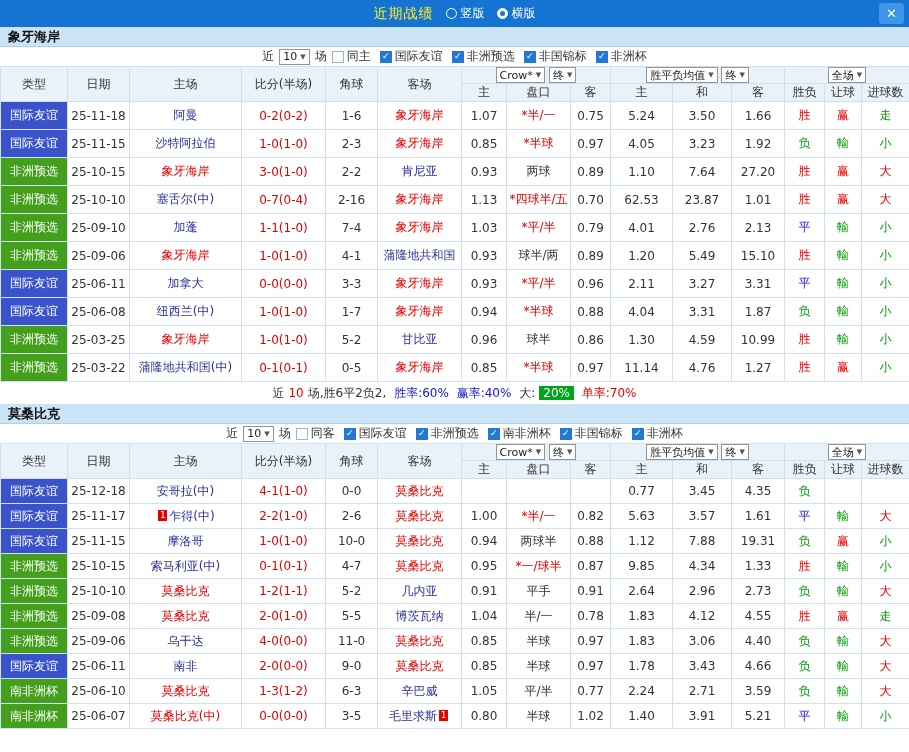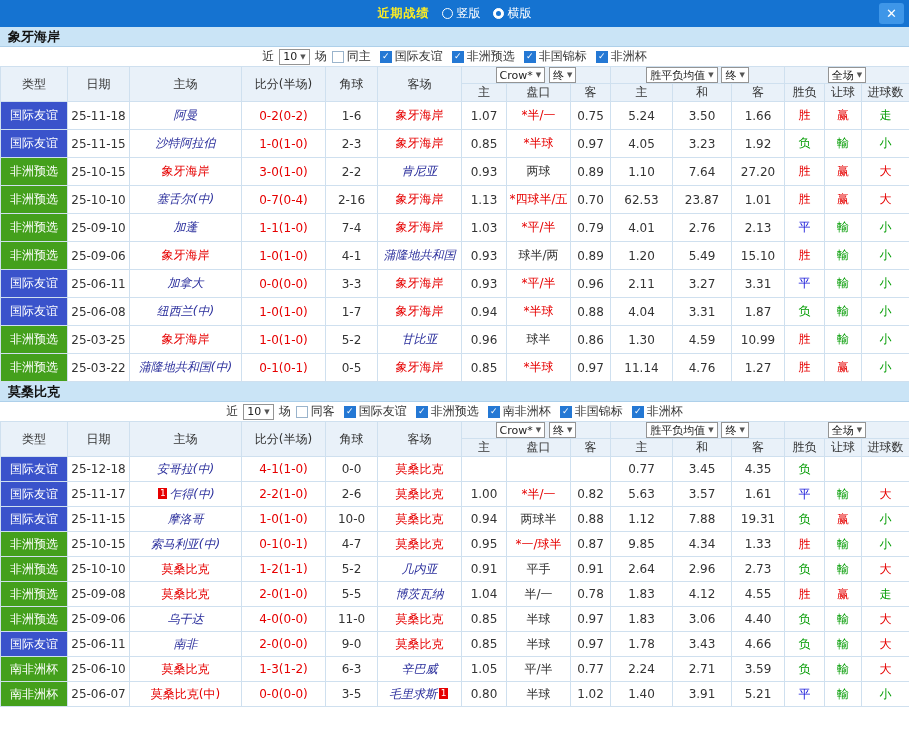--- a/index.html
+++ b/index.html
@@ -5,21 +5,21 @@
   * { box-sizing: border-box; }
   html,body { margin:0; padding:0; }
   body {
     width:909px; height:752px; overflow:hidden; background:#fff;
     font-family:"DejaVu Sans","Liberation Sans",sans-serif;
     font-size:12px; color:#333;
   }
   
   .topbar { position:relative; height:27px; background:var(--topbar-blue,#1573d1);
     display:flex; align-items:center; justify-content:center; gap:12px; color:#fff; }
-  .topbar .title { color:var(--title-yellow,#ffee22); font-weight:bold; font-size:12px; letter-spacing:1px; }
+  .topbar .title { color:var(--title-yellow,#ffee22); font-weight:normal; font-size:14px; letter-spacing:1px; }
   .radio-item { display:inline-flex; align-items:center; gap:4px; cursor:pointer; font-size:12px; }
   .radio { width:11px; height:11px; border:1px solid #fff; border-radius:50%; position:relative; background:transparent; display:inline-block; }
   .radio.on { background:#fff; }
   .radio.on::after { content:""; position:absolute; left:2px; top:2px; width:5px; height:5px; background:#1573d1; border-radius:50%; }
   .close-btn { position:absolute; right:5px; top:3px; width:25px; height:21px; background:#3e96e8;
     border-radius:3px; display:flex; align-items:center; justify-content:center; font-weight:bold; font-size:13px; cursor:pointer; }
   
   .team-bar { height:20px; line-height:20px; background:var(--section-bg,#cae4f6);
     border-bottom:1px solid #aed0ea; font-weight:bold; font-size:13px; color:#111; padding-left:8px; }
   .filter-row { height:19px; display:flex; align-items:center; justify-content:center; gap:5px; background:#fff; font-size:12px; }
@@ -35,21 +35,21 @@
   table { border-collapse:collapse; table-layout:fixed; width:909px; }
   th, td { border:1px solid #cfe0ef; text-align:center; padding:0; white-space:nowrap; overflow:hidden; }
   thead th { background:var(--header-bg,#e9f1f9); font-weight:normal; height:16px; font-size:12px; color:#333; }
   tbody td { background:#fff; font-size:12px; height:28px; }
   table.t2 tbody td { height:25px; }
   .type-blue  { background:var(--type-blue,#3a53cb); color:#fff; }
   .type-green { background:var(--type-green,#44a01c); color:#fff; }
   .c-red   { color:var(--red,#e60000); }
   .c-green { color:var(--green,#009b00); }
   .c-blue  { color:var(--blue,#1414d8); }
-  .c-team  { color:var(--team-navy,#2b2f9c);font-style:italic; }
+  .c-team  { color:var(--team-navy,#2b2f9c); }
   td[data-field="score"] { color:var(--red,#e60000); }
   td[data-field="home"], td[data-field="away"] { cursor:pointer; }
   .red-badge { display:inline-block; background:#e60000; color:#fff; font-size:9px; line-height:11px;
     min-width:9px; padding:0 1px; margin:0 2px; vertical-align:2px; }
   .summary { height:22px; line-height:22px; text-align:center; font-size:12px; background:#fff; }
   .summary span { margin:0 2px; }
   .chip-green { background:#00a51e; color:#fff; padding:0 4px; }
 </style>
 </head>
 <body>
@@ -332,20 +332,27 @@
     <td data-field="asia_away">0.97</td>
     <td data-field="eu_home">11.14</td>
     <td data-field="eu_draw">4.76</td>
     <td data-field="eu_away">1.27</td>
     <td data-field="wdl" class="c-red">胜</td>
     <td data-field="hcp" class="c-red">赢</td>
     <td data-field="goals" class="c-green">小</td>
   </tr>
       </tbody>
   </table>
+  <div class="summary">
+    <span>近</span><span class="c-red">10</span><span>场,胜6平2负2,</span>
+    <span class="c-blue">胜率:60%</span>
+    <span class="c-blue">赢率:40%</span>
+    <span>大:</span><span class="chip-green">20%</span>
+    <span class="c-red">单率:70%</span>
+  </div>
 </div>
 
 <div>
   <div class="team-bar">莫桑比克</div>
   <div class="filter-row">
     <span>近</span>
     <span class="chip">
       <span>10</span>
       <span class="arr">▼</span>
     </span>

